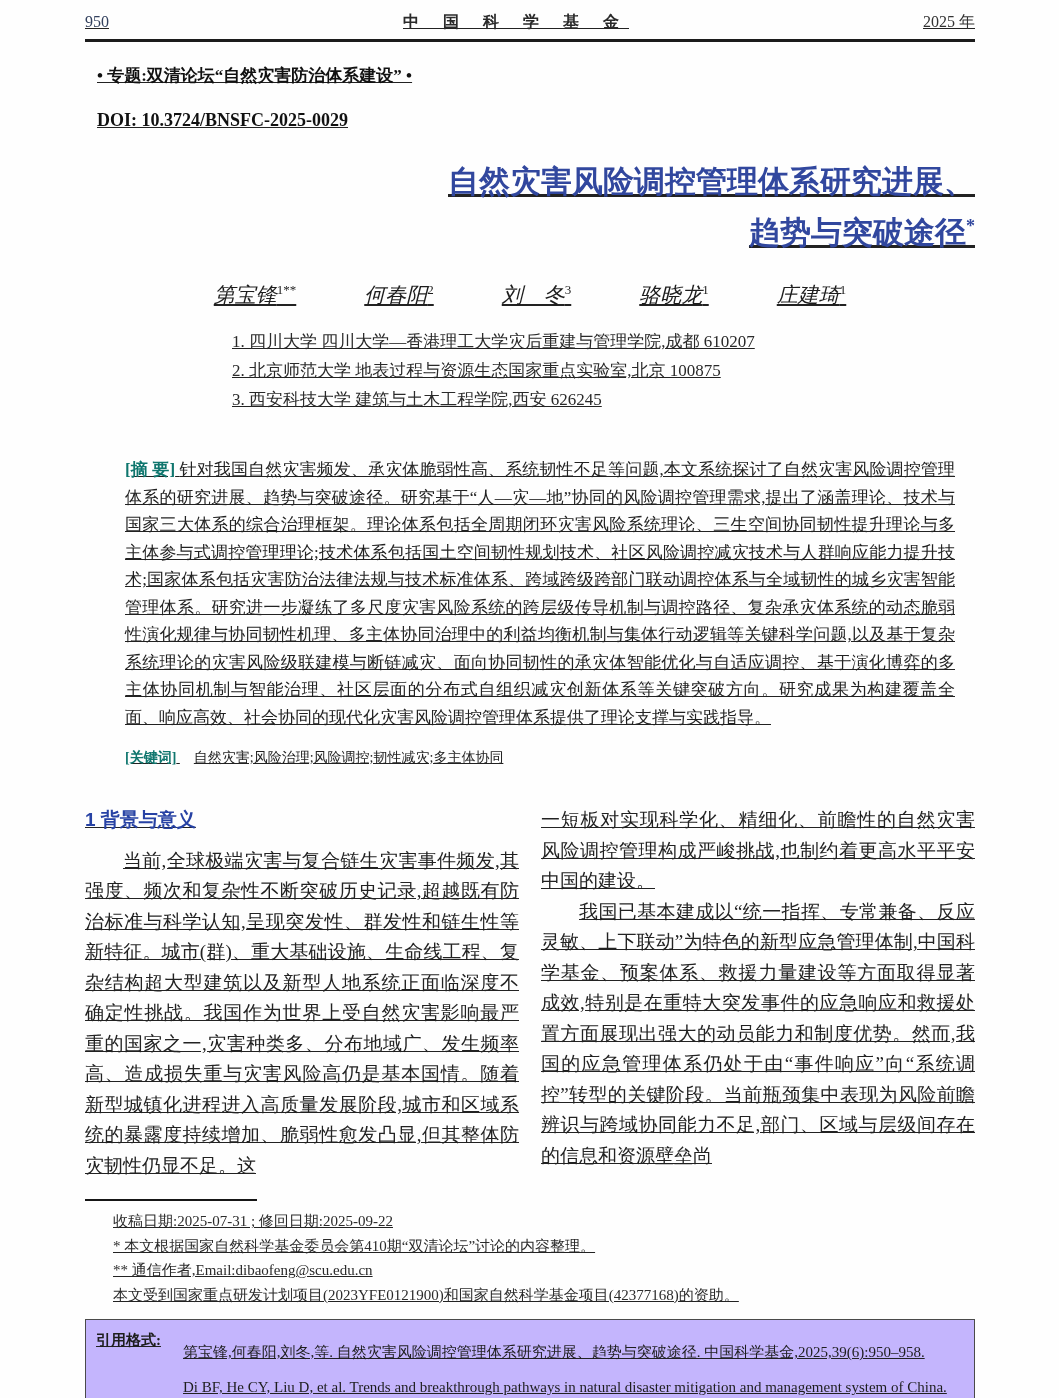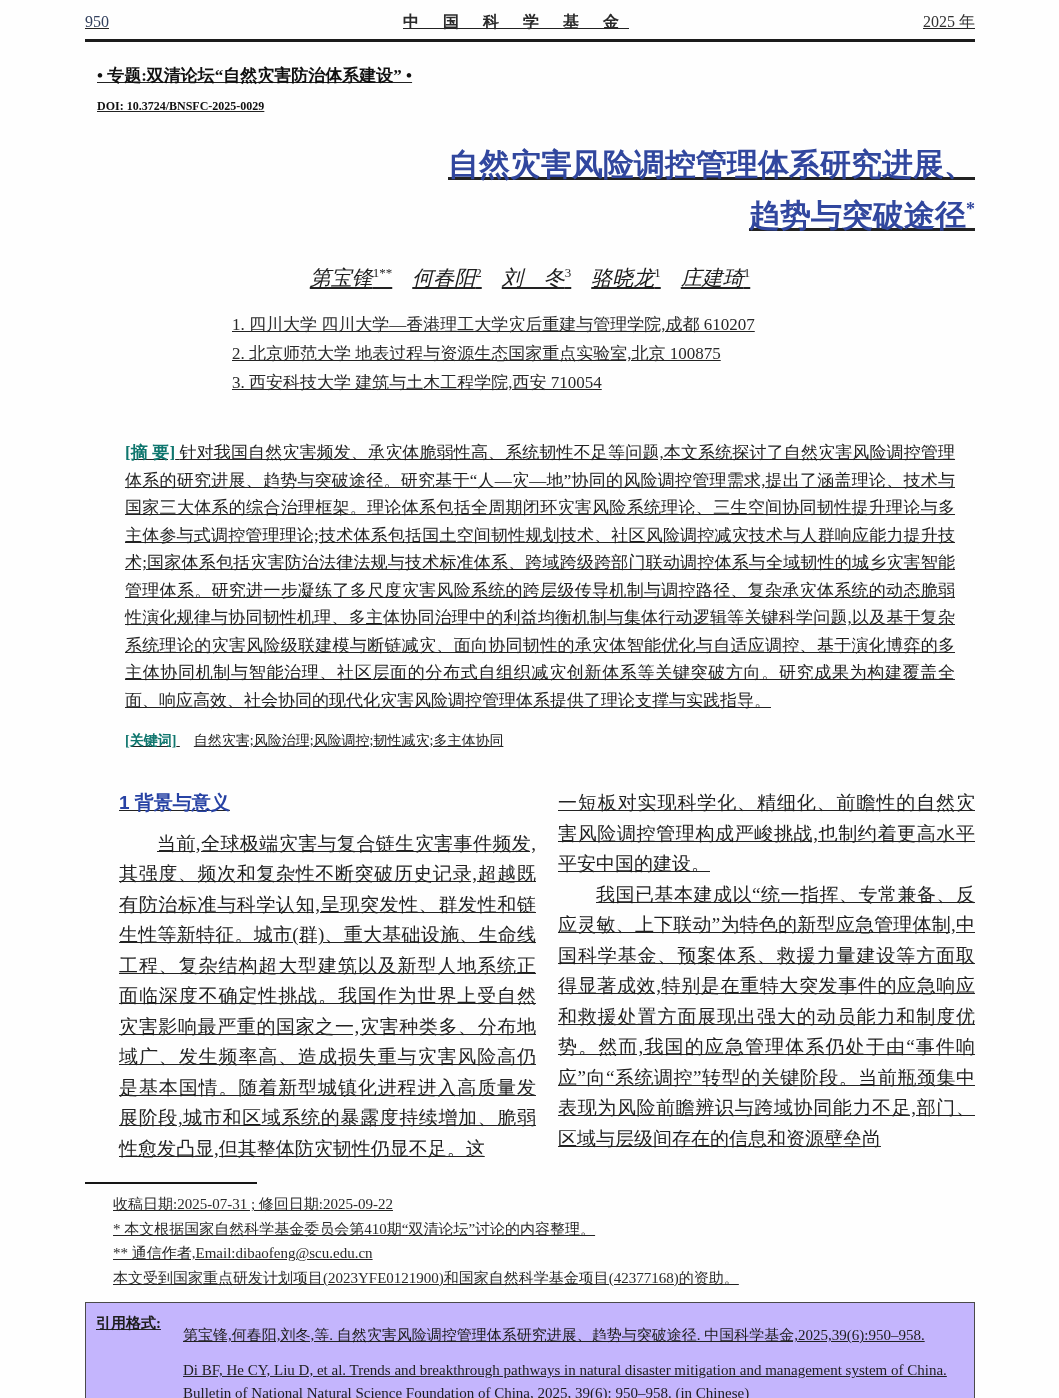--- a/index.html
+++ b/index.html
@@ -19,54 +19,54 @@
     display:flex;justify-content:space-between;align-items:baseline;
     padding-top:12px;font-size:16px;color:#333;
   }
   .journal-header .jtitle{font-weight:bold;letter-spacing:10px;color:#2a2a2a;}
   .journal-header .pageno{color:#33415e;}
   .header-rule{margin-top:6px;height:3px;background:#1c1c1c;}
 
   
   .topic-block{margin-top:22px;margin-left:12px;}
   .topic-line{font-weight:bold;font-size:17px;color:#111;}
-  .doi-line{font-weight:bold;font-size:12px;color:#111;margin-top:12px;}
+  .doi-line{font-weight:bold;font-size:18px;color:#111;margin-top:23px;}
 
   
   .paper-title{
     margin-top:28px;text-align:right;
     font-size:31px;font-weight:bold;line-height:45px;
     color:#31479e;
   }
   .paper-title sup{font-size:18px;}
 
   
   .authors-row{
-    margin-top:26px;display:flex;justify-content:center;gap:20px;
+    margin-top:26px;display:flex;justify-content:center;gap:68px;
     font-size:21px;font-style:italic;color:#1d1d1d;
   }
   .authors-row sup{font-size:13px;font-style:normal;}
 
   
   .affiliations{margin-top:18px;margin-left:147px;font-size:17px;line-height:29px;color:#2a2a2a;}
 
   
   .abstract-block{
     margin-top:42px;margin-left:40px;margin-right:20px;
     font-size:17px;line-height:27.5px;text-align:justify;color:#222;
   }
   .abstract-block .lbl,.keywords-block .lbl{font-weight:bold;color:#0f766e;}
   .keywords-block{
     margin-top:18px;margin-left:40px;margin-right:20px;
     font-size:14px;color:#222;
   }
   .keywords-block .kw{margin-left:14px;}
 
   
-  .columns{margin-top:38px;display:flex;gap:22px;margin-left:34px;}
+  .columns{margin-top:38px;display:flex;gap:22px;}
   .col{width:434px;font-size:19px;line-height:30.5px;text-align:justify;color:#222;}
   .section-heading{
     font-size:19px;font-weight:bold;color:#2742a4;
     margin:0 0 10px 0;font-family:"Liberation Sans","DejaVu Sans",sans-serif;
   }
   .col p{margin:0;}
   .col p.indent{text-indent:2em;}
 
   
   .footnote-rule{margin-top:18px;width:172px;height:2px;background:#161616;}
@@ -111,21 +111,21 @@
       <span><span>第宝锋</span><sup>1**</sup></span>
       <span><span>何春阳</span><sup>2</sup></span>
       <span><span>刘　冬</span><sup>3</sup></span>
       <span><span>骆晓龙</span><sup>1</sup></span>
       <span><span>庄建琦</span><sup>1</sup></span>
     </div>
 
     <div class="affiliations">
       <div>1. 四川大学 四川大学—香港理工大学灾后重建与管理学院,成都 610207</div>
       <div>2. 北京师范大学 地表过程与资源生态国家重点实验室,北京 100875</div>
-      <div>3. 西安科技大学 建筑与土木工程学院,西安 710054</div>
+      <div>3. 西安科技大学 建筑与土木工程学院,西安 626245</div>
     </div>
 
     <div class="abstract-block">
       <span class="lbl">[摘 要]</span>
       <span>针对我国自然灾害频发、承灾体脆弱性高、系统韧性不足等问题,本文系统探讨了自然灾害风险调控管理体系的研究进展、趋势与突破途径。研究基于“人—灾—地”协同的风险调控管理需求,提出了涵盖理论、技术与国家三大体系的综合治理框架。理论体系包括全周期闭环灾害风险系统理论、三生空间协同韧性提升理论与多主体参与式调控管理理论;技术体系包括国土空间韧性规划技术、社区风险调控减灾技术与人群响应能力提升技术;国家体系包括灾害防治法律法规与技术标准体系、跨域跨级跨部门联动调控体系与全域韧性的城乡灾害智能管理体系。研究进一步凝练了多尺度灾害风险系统的跨层级传导机制与调控路径、复杂承灾体系统的动态脆弱性演化规律与协同韧性机理、多主体协同治理中的利益均衡机制与集体行动逻辑等关键科学问题,以及基于复杂系统理论的灾害风险级联建模与断链减灾、面向协同韧性的承灾体智能优化与自适应调控、基于演化博弈的多主体协同机制与智能治理、社区层面的分布式自组织减灾创新体系等关键突破方向。研究成果为构建覆盖全面、响应高效、社会协同的现代化灾害风险调控管理体系提供了理论支撑与实践指导。</span>
     </div>
 
     <div class="keywords-block">
       <span class="lbl">[关键词]</span>
       <span class="kw">自然灾害;风险治理;风险调控;韧性减灾;多主体协同</span>

